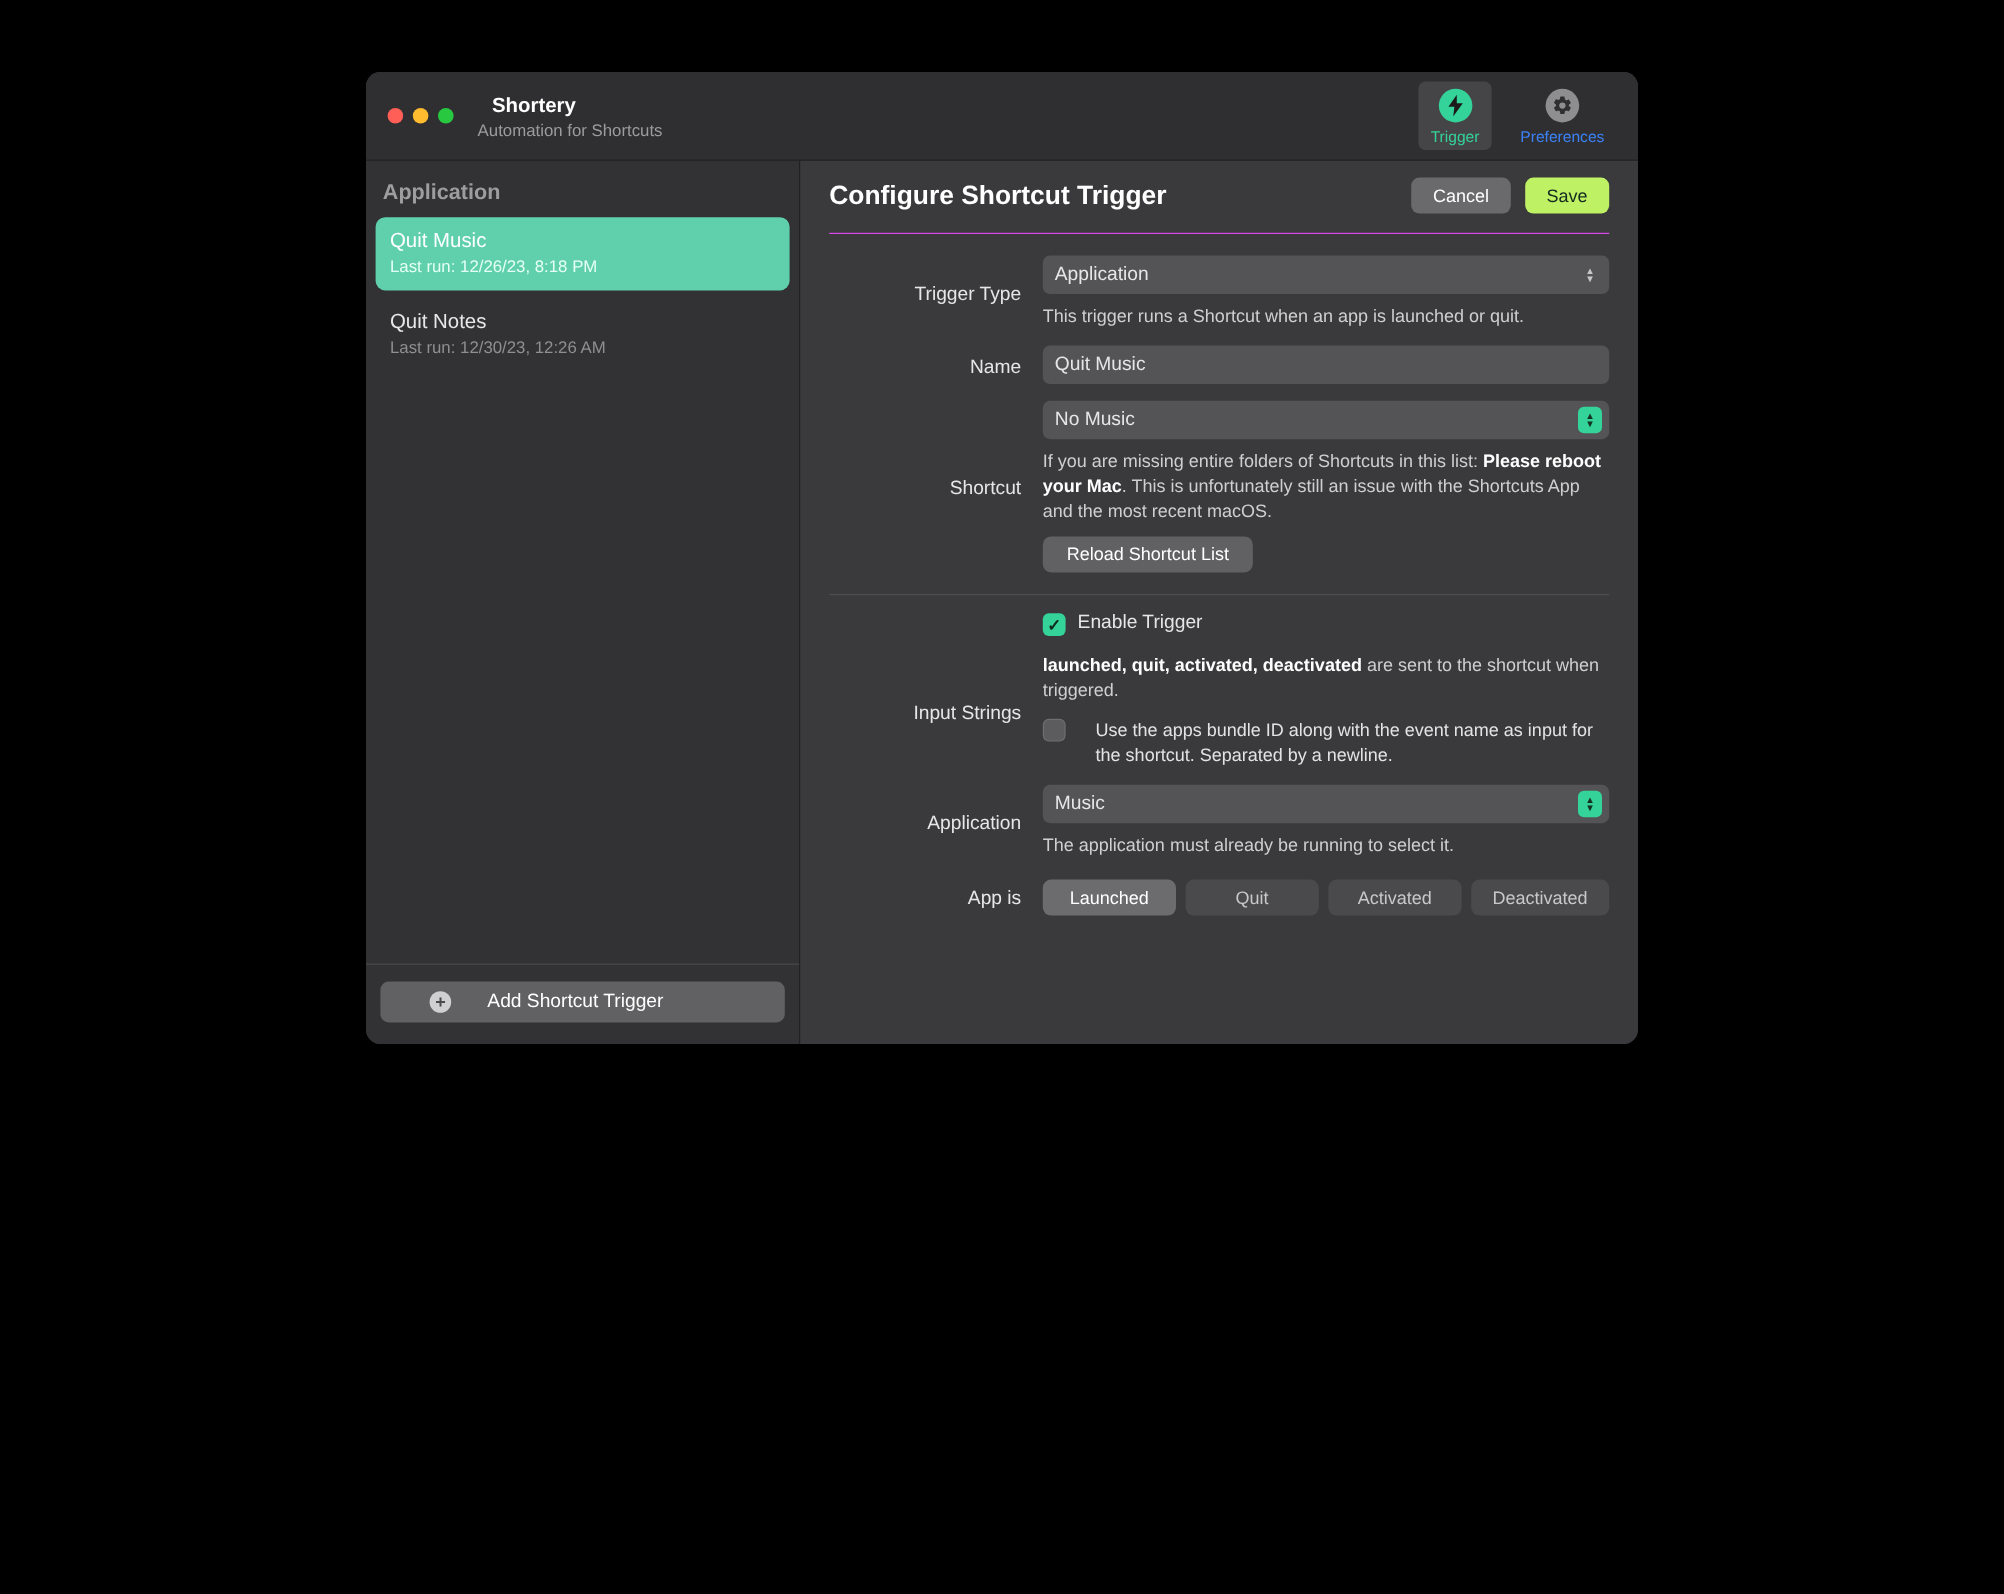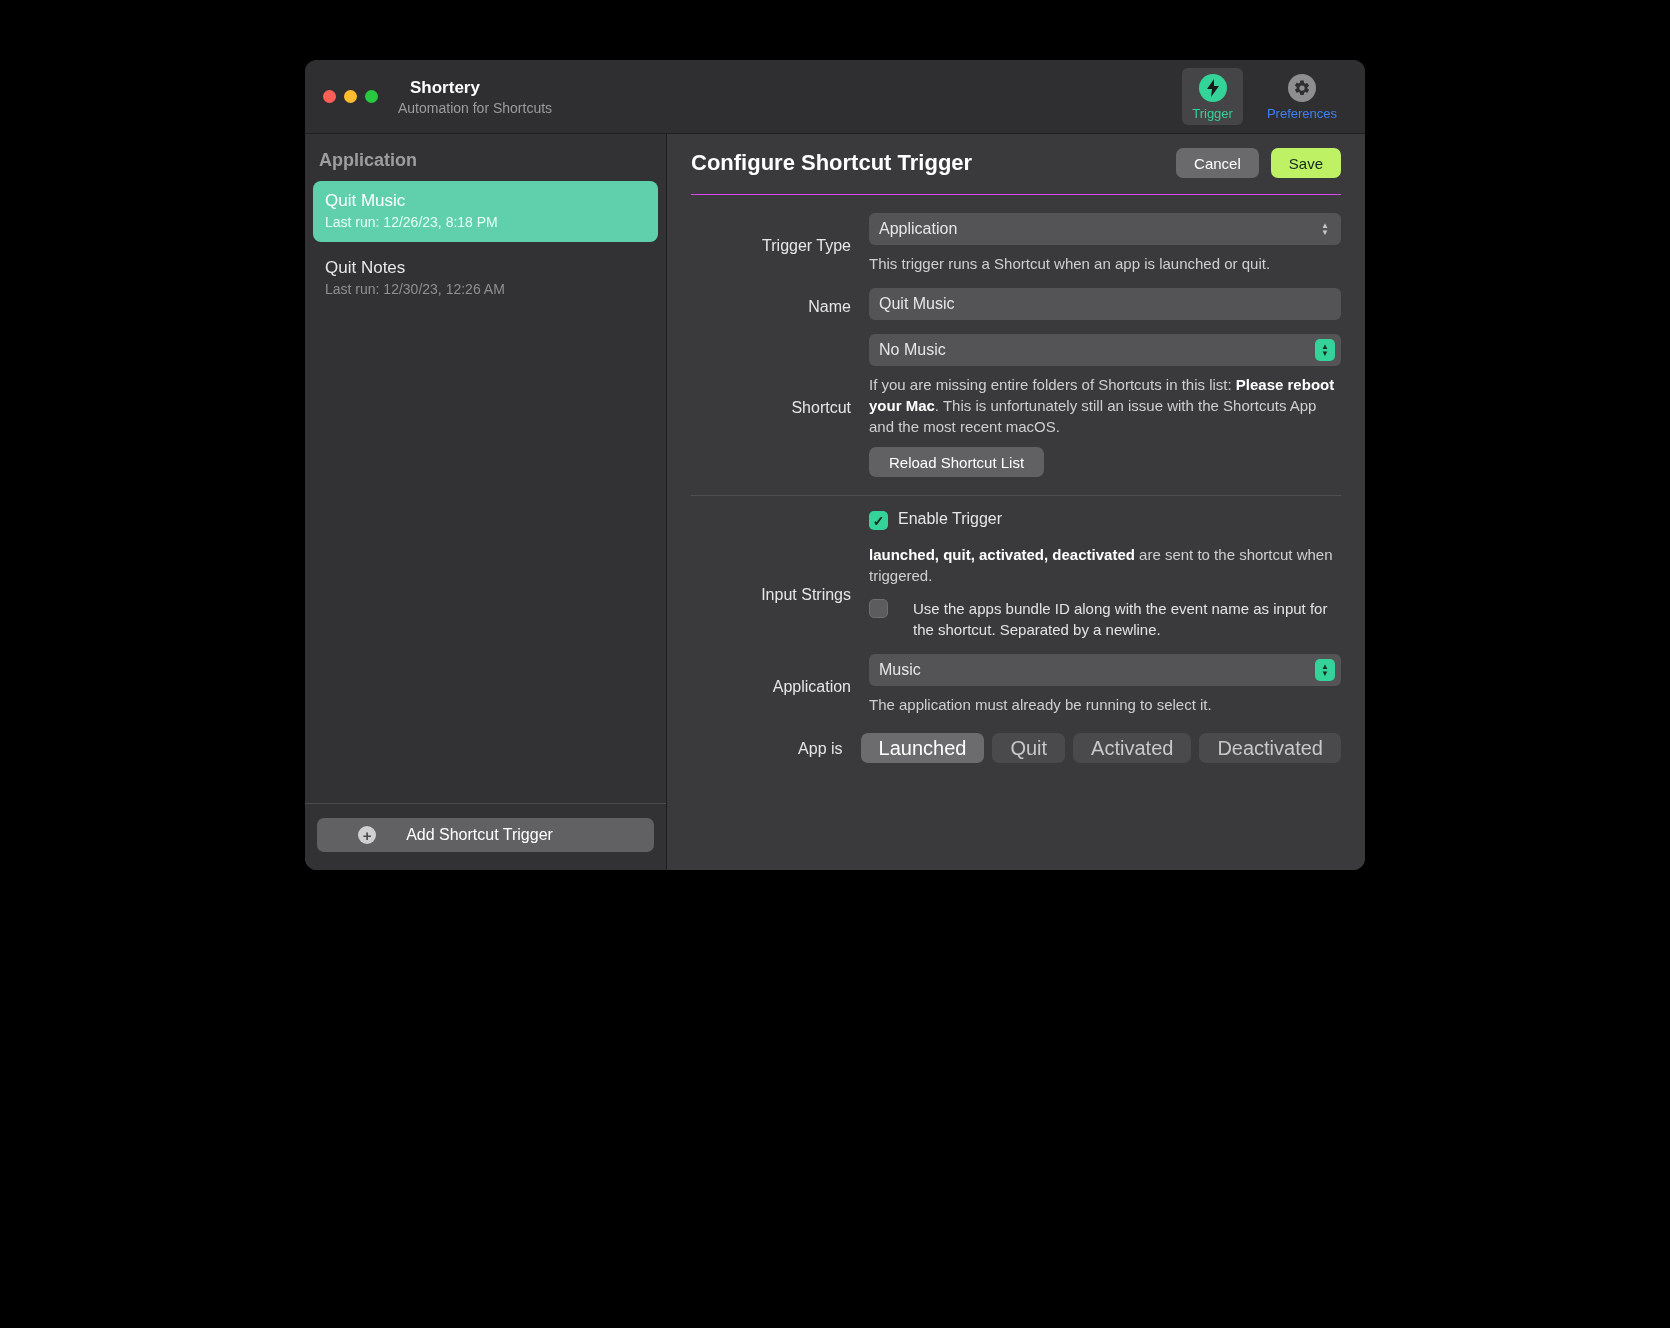--- a/index.html
+++ b/index.html
@@ -160,21 +160,21 @@
   .cb.checked { background: #34d399; color: #0f2b1d; font-weight: 700; }
   .cb.unchecked { background: #5c5c5e; border: 1px solid #6e6e70; }
   .cb-label { color: #e6e6e8; font-size: 16px; }
   .cb-label-sm { color: #e3e3e5; font-size: 15px; line-height: 1.4; margin-left: 15px; }
 
   .seg {
     display: flex; gap: 8px; margin-top: 4px;
   }
   .seg button {
     height: 30px; border-radius: 7px; border: none;
-    font-size: 20px; cursor: pointer; padding: 0 18px;
+    font-size: 15px; cursor: pointer; padding: 0 18px;
     background: #4a4a4c; color: #c8c8ca;
     flex: 1;
   }
   .seg button.active { background: #6c6c6e; color: #fff; }
 </style>
 </head>
 <body>
 
 <div class="window">
 

